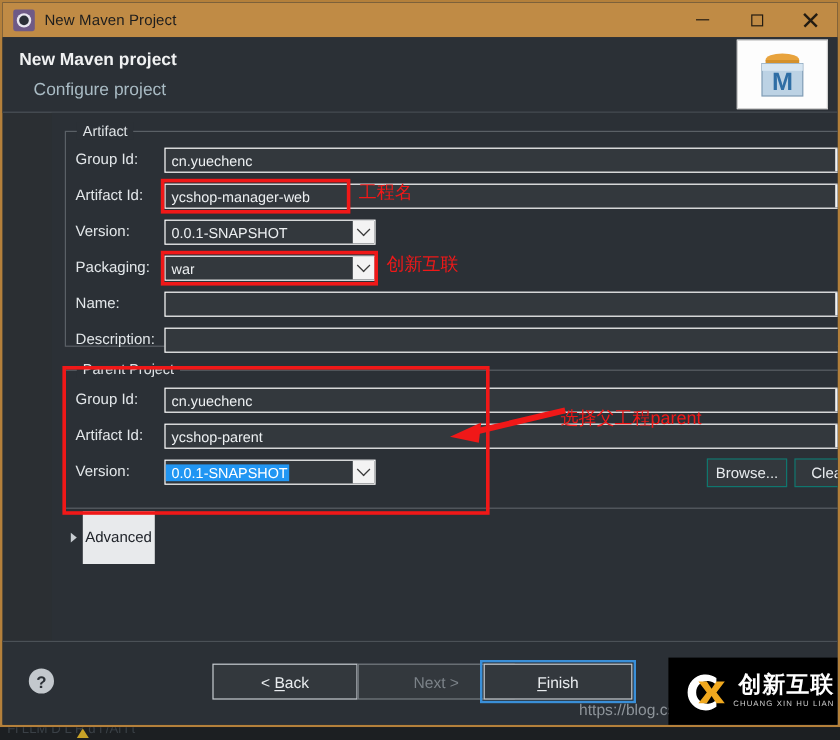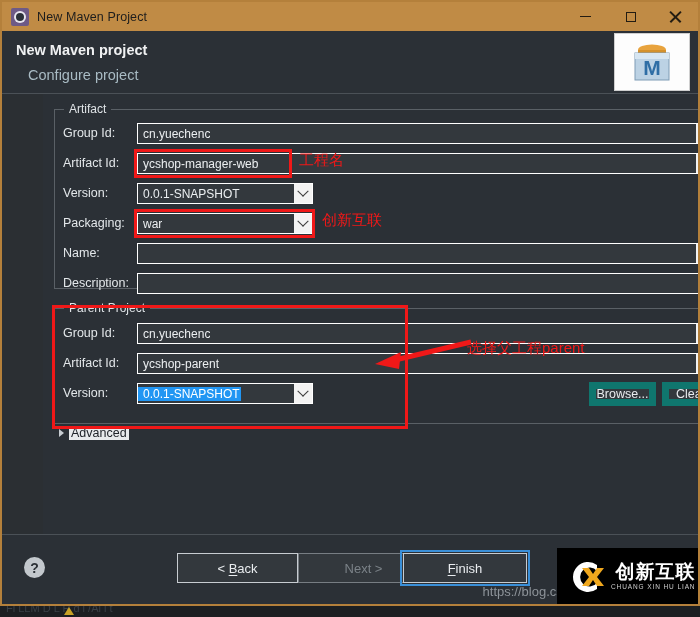--- a/index.html
+++ b/index.html
@@ -214,21 +214,21 @@
     border-bottom: 1.6px solid #3b3b3b;
     transform: rotate(45deg) translate(-2px,-2px);
   }
 
   
   .fbtn {
     position: absolute;
     box-sizing: border-box;
     height: 24px;
     background: #33383d;
-    border: 7px solid #0f766e;
+    border: 1px solid #0f766e;
     color: #e8ebee;
     font-size: 12.5px;
     display: flex;
     align-items: center;
     justify-content: center;
   }
 
   
   .advanced-row {
     position: absolute;
@@ -239,21 +239,21 @@
     width: 0; height: 0;
     border-left: 5px solid #c8cdd2;
     border-top: 4px solid transparent;
     border-bottom: 4px solid transparent;
     margin-right: 5px;
   }
   .advanced-label {
     font-size: 12.5px;
     color: #20242a;
     background: #e8eaec;
-    padding: 0 2px;
+    padding: 15px 2px;
   }
 
   
   .redbox {
     position: absolute;
     border: 3px solid #f01818;
     box-sizing: border-box;
     pointer-events: none;
   }
   .redtext {

